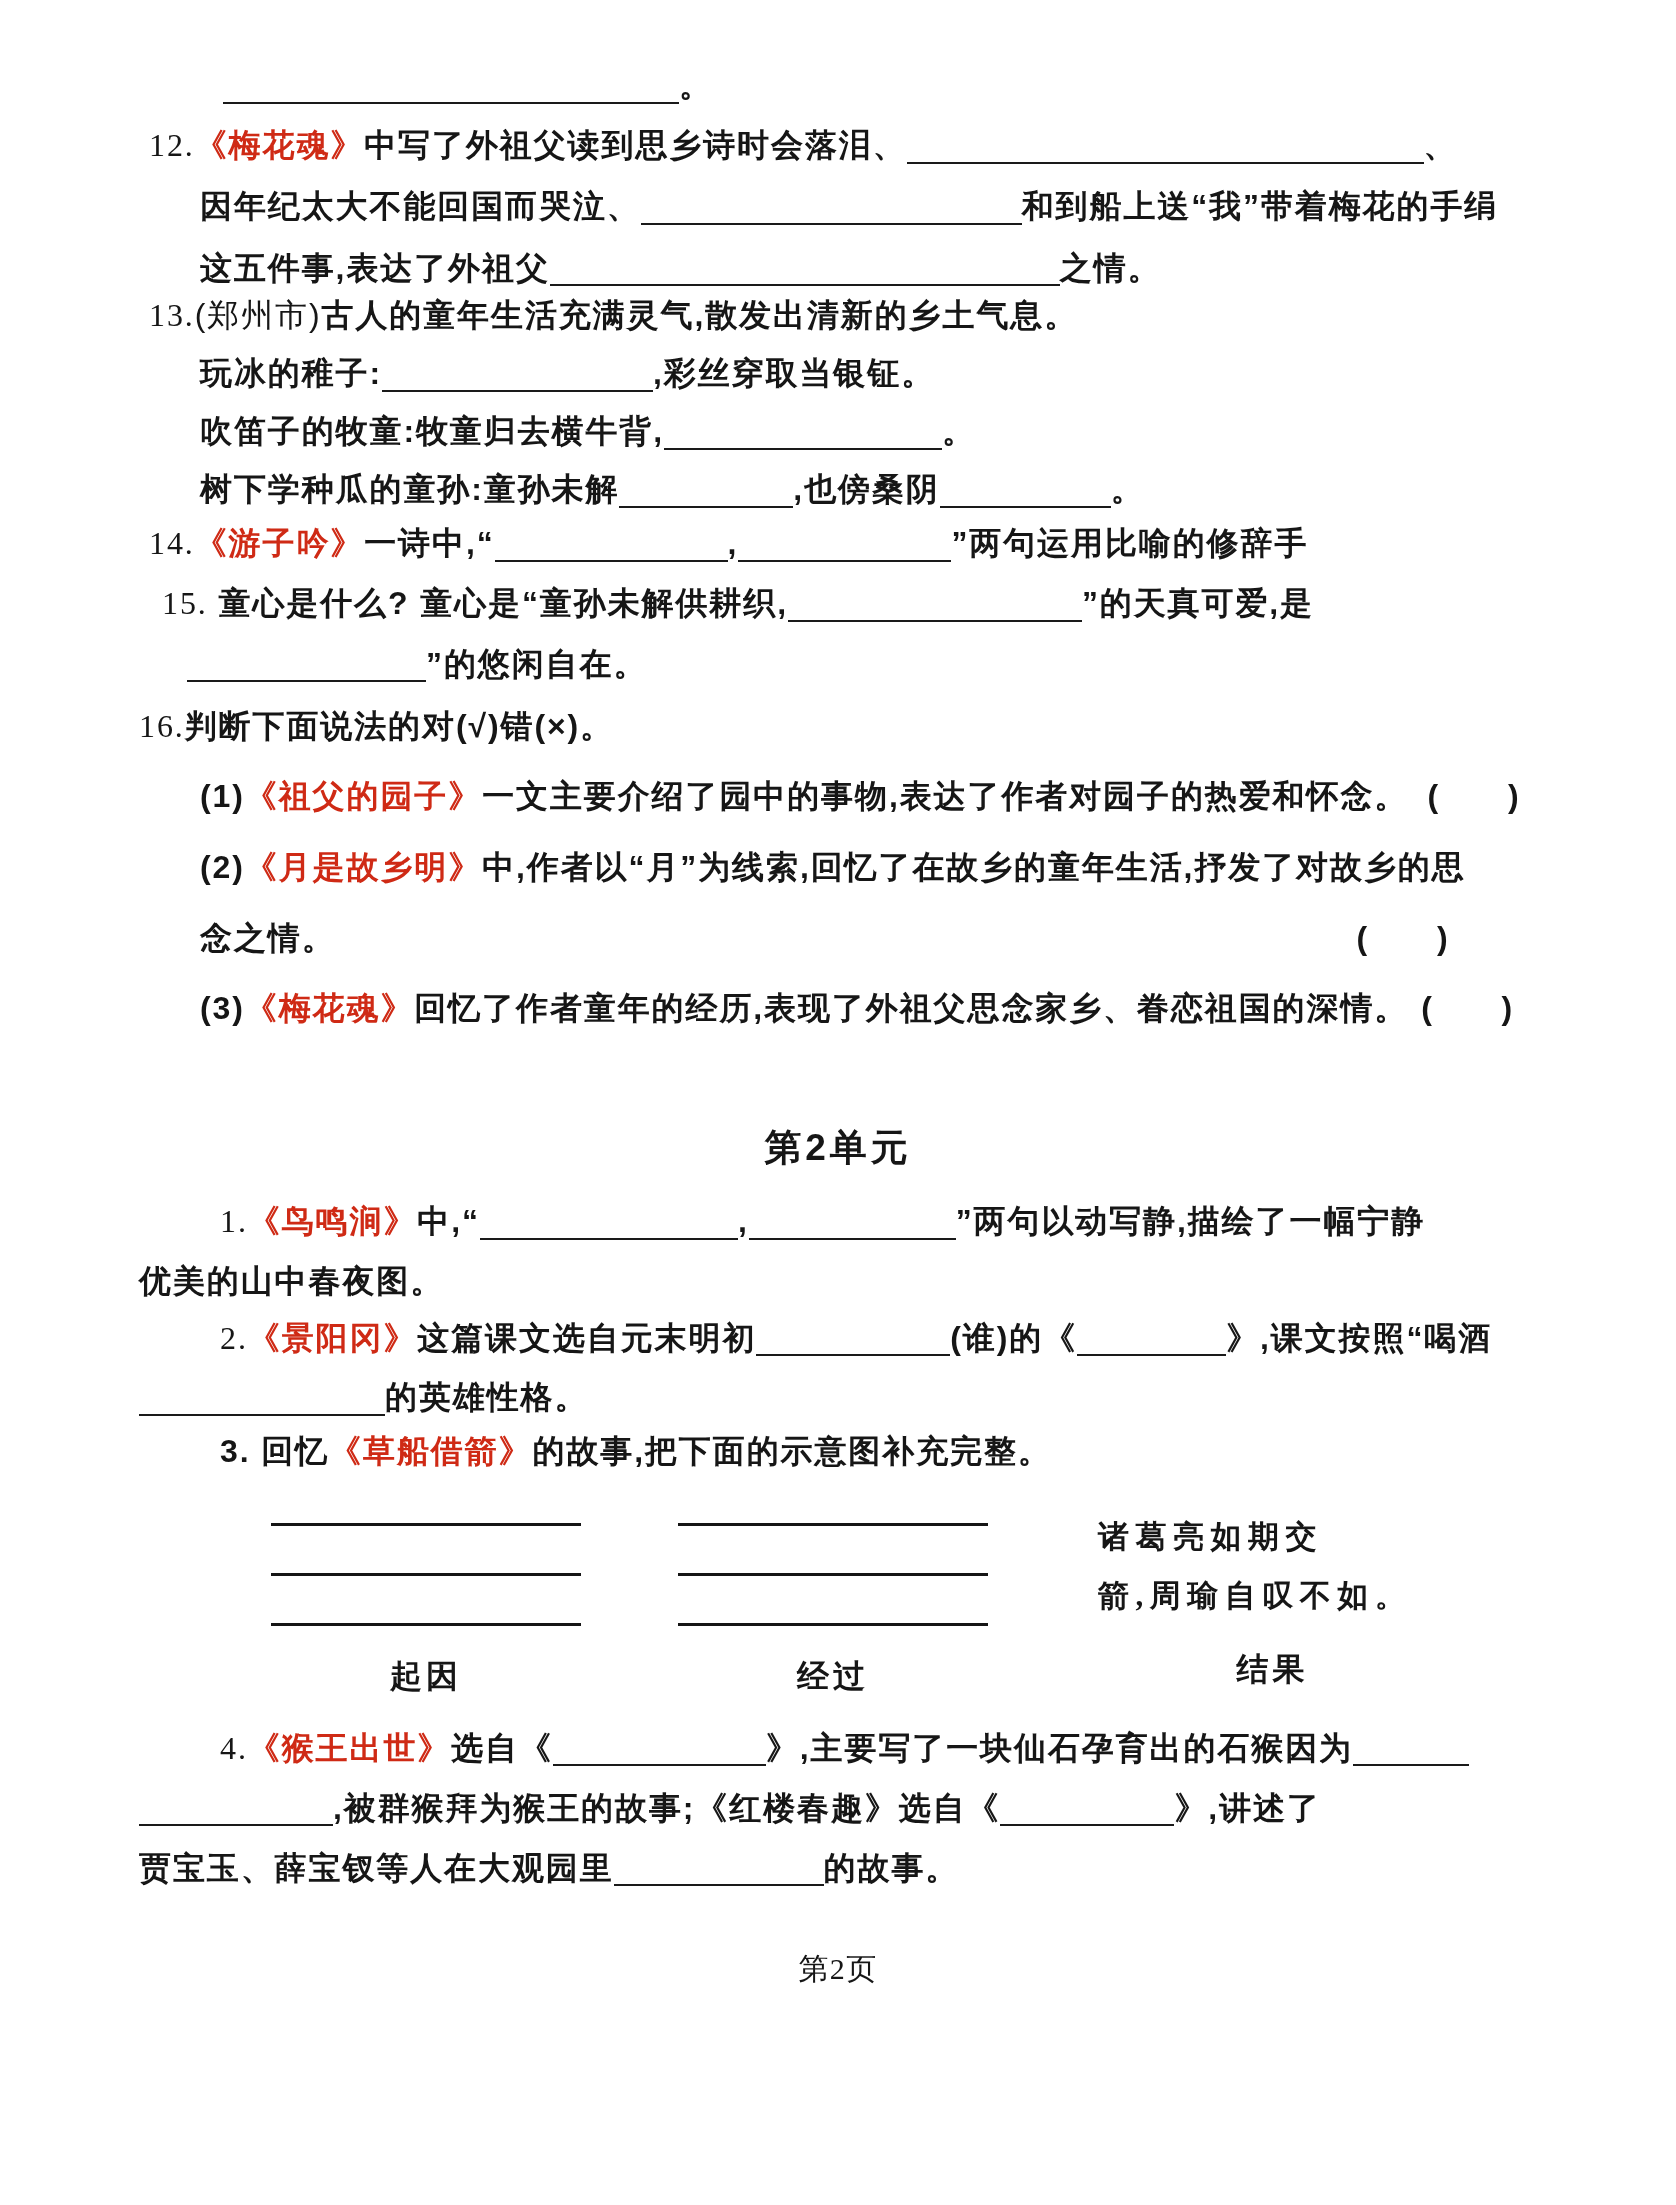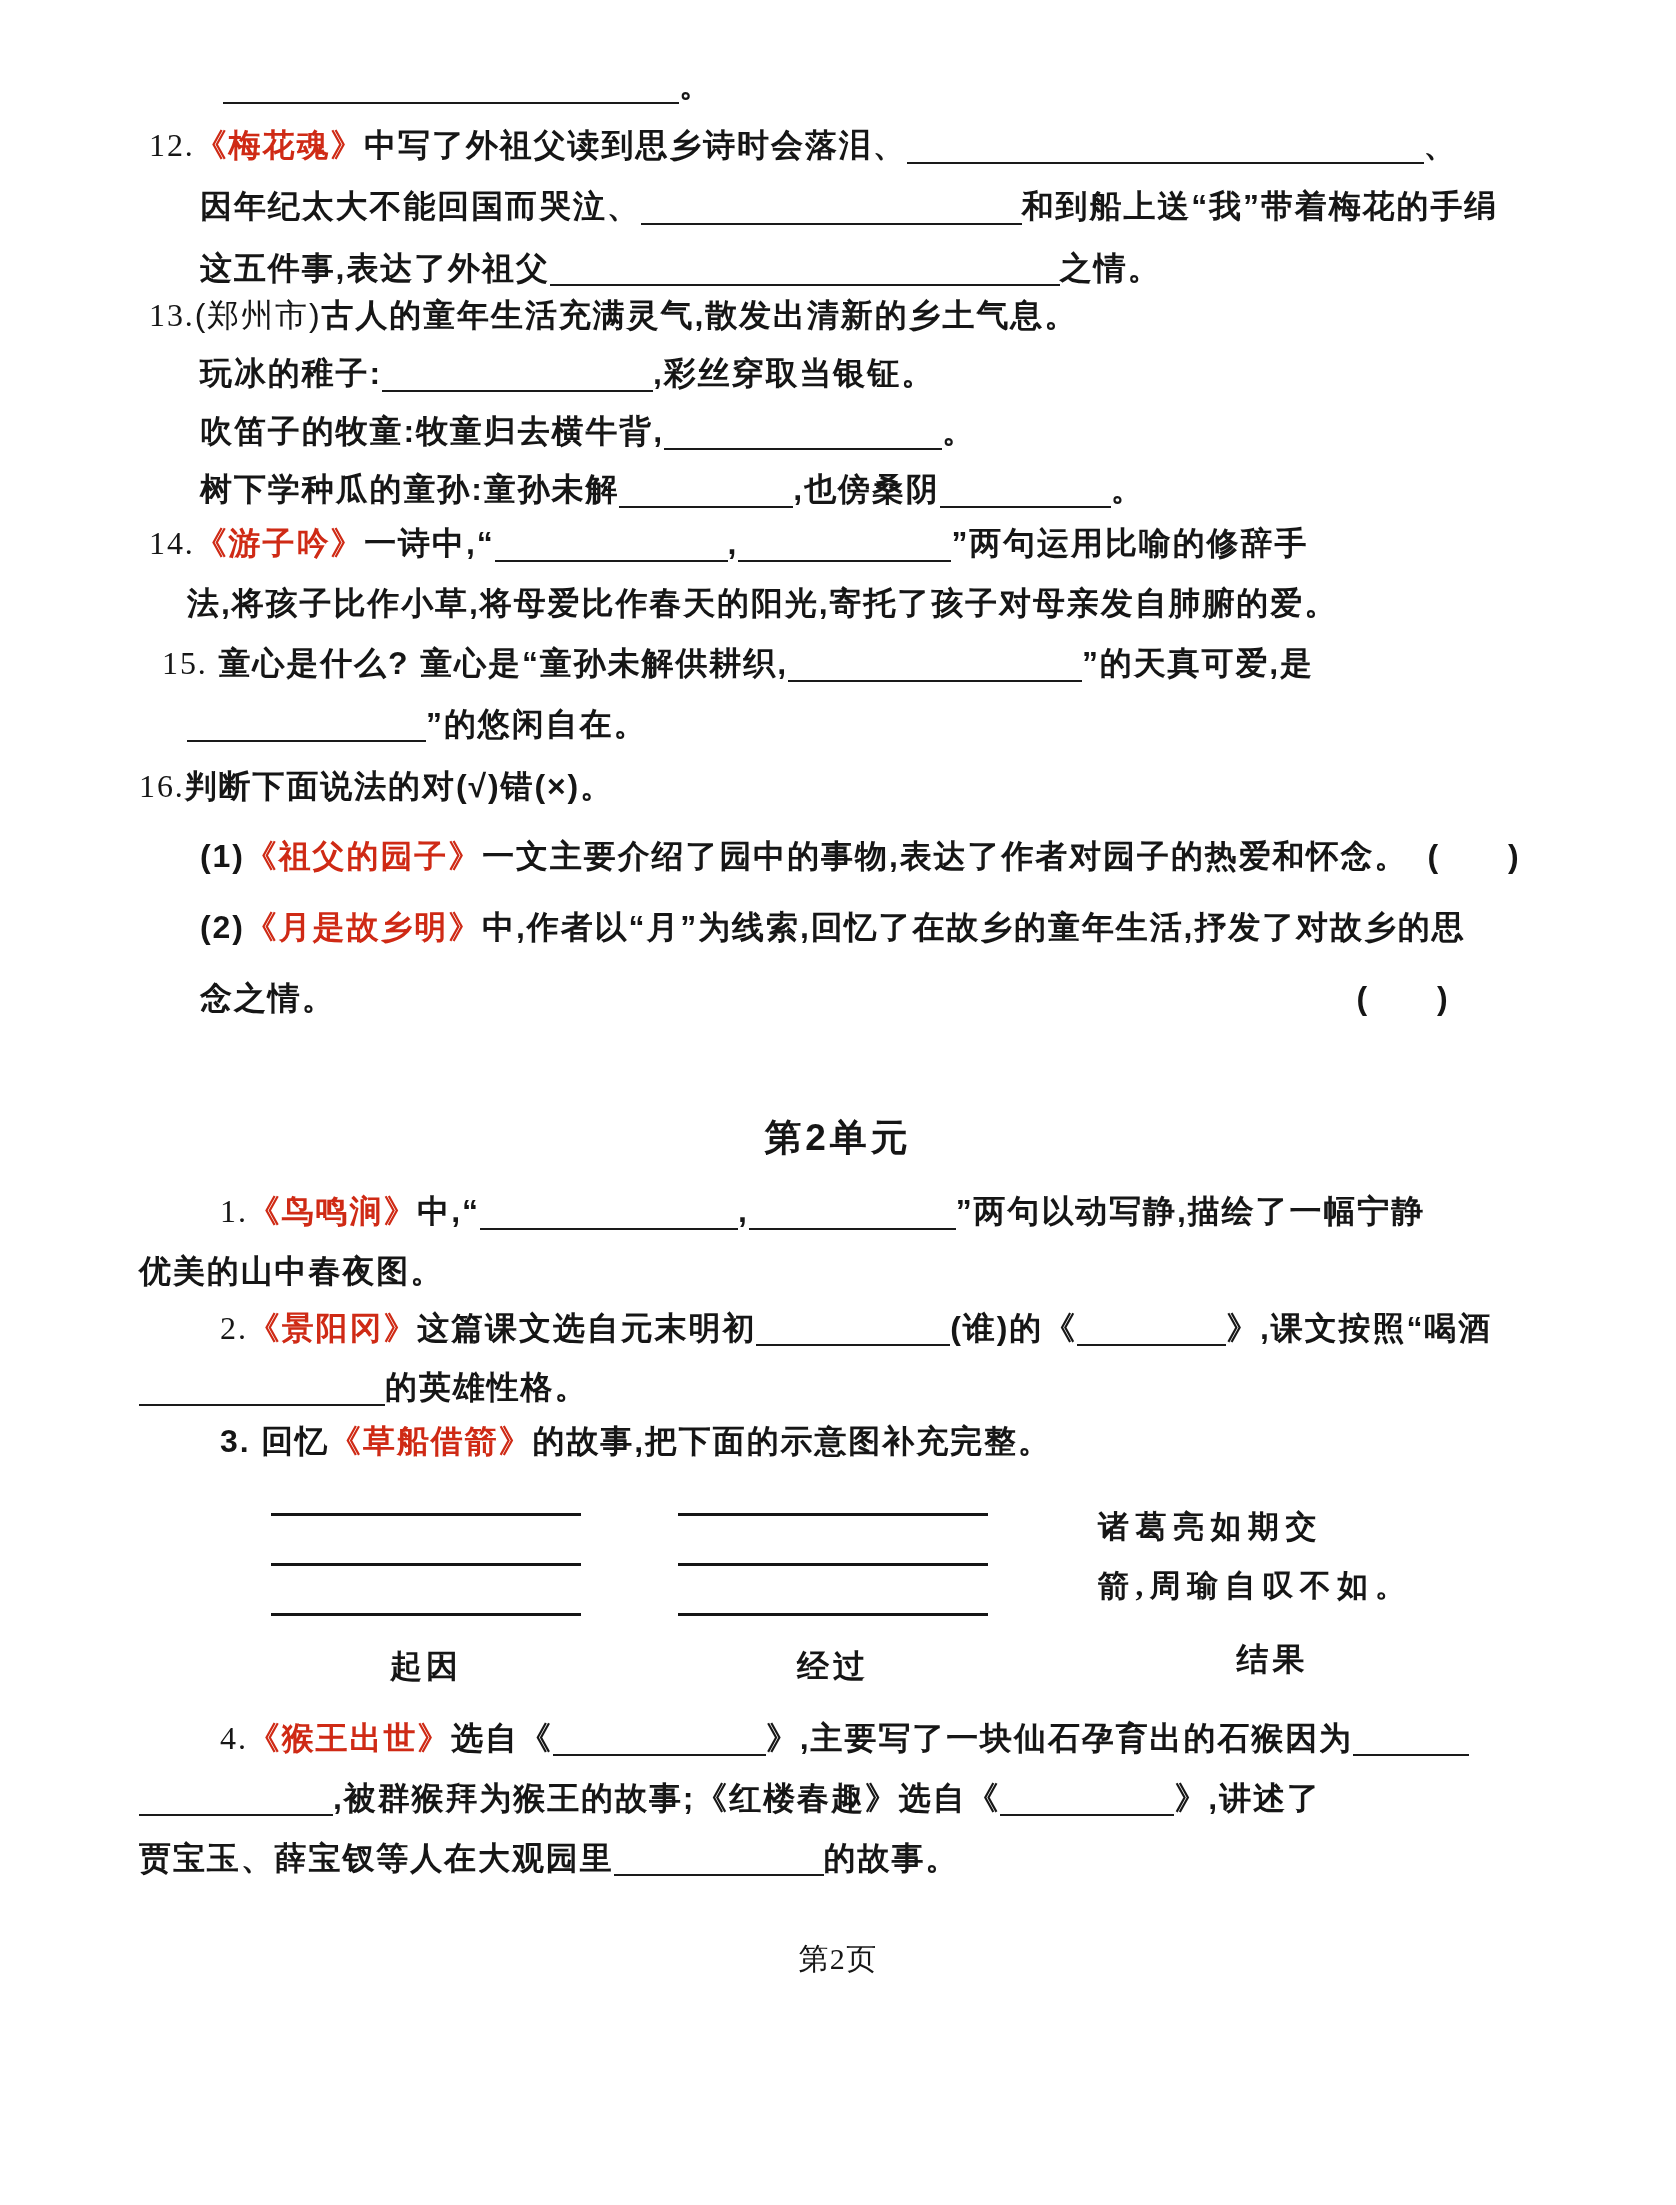--- a/index.html
+++ b/index.html
@@ -76,27 +76,27 @@
 
   <div class="line" style="margin:26px 0 0 223px"><span class="b" style="width: 456px;"></span><span class="seg body">。</span></div>
   <div class="line" style="margin:20px 0 0 149px"><span class="seg num">12.</span><span class="seg red">《梅花魂》</span><span class="seg body">中写了外祖父读到思乡诗时会落泪、</span><span class="b" style="width: 517px;"></span><span class="seg body">、</span></div>
   <div class="line" style="margin:21.3px 0 0 200px"><span class="seg body">因年纪太大不能回国而哭泣、</span><span class="b" style="width: 381px;"></span><span class="seg body">和到船上送“我”带着梅花的手绢</span></div>
   <div class="line" style="margin:21.3px 0 0 200px"><span class="seg body">这五件事,表达了外祖父</span><span class="b" style="width: 510px;"></span><span class="seg body">之情。</span></div>
   <div class="line" style="margin:7.8px 0 0 149px"><span class="seg num">13.</span><span class="seg light">(郑州市)</span><span class="seg body">古人的童年生活充满灵气,散发出清新的乡土气息。</span></div>
   <div class="line" style="margin:18px 0 0 200px"><span class="seg body">玩冰的稚子:</span><span class="b" style="width: 271px;"></span><span class="seg body">,彩丝穿取当银钲。</span></div>
   <div class="line" style="margin:18px 0 0 200px"><span class="seg body">吹笛子的牧童:牧童归去横牛背,</span><span class="b" style="width: 278px;"></span><span class="seg body">。</span></div>
   <div class="line" style="margin:18px 0 0 200px"><span class="seg body">树下学种瓜的童孙:童孙未解</span><span class="b" style="width: 174px;"></span><span class="seg body">,也傍桑阴</span><span class="b" style="width: 171px;"></span><span class="seg body">。</span></div>
   <div class="line" style="margin:13.6px 0 0 149px"><span class="seg num">14.</span><span class="seg red">《游子吟》</span><span class="seg body">一诗中,“</span><span class="b" style="width: 233px;"></span><span class="seg body">,</span><span class="b" style="width: 213px;"></span><span class="seg body">”两句运用比喻的修辞手</span></div>
-  <div class="line" style="margin:20px 0 0 187px"><span class="seg body">法,将孩子比作小草,将母爱比作春天的阳光,寄托了孩子对母亲发自肺腑的爱。</span></div>
   <div class="line" style="margin:20px 0 0 162px"><span class="seg num">15.</span><span class="seg body"> 童心是什么? 童心是“童孙未解供耕织,</span><span class="b" style="width: 294px;"></span><span class="seg body">”的天真可爱,是</span></div>
   <div class="line" style="margin:20.7px 0 0 187px"><span class="b" style="width: 239px;"></span><span class="seg body">”的悠闲自在。</span></div>
   <div class="line" style="margin:22.6px 0 0 139px"><span class="seg num">16.</span><span class="seg body">判断下面说法的对(√)错(×)。</span></div>
   <div class="line" style="margin:30px 0 0 200px"><span class="seg body">(1)</span><span class="seg red">《祖父的园子》</span><span class="seg body">一文主要介绍了园中的事物,表达了作者对园子的热爱和怀念。</span><span class="sp" style="width: 19.4px;"></span><span class="seg body">(　　)</span></div>
   <div class="line" style="margin:31px 0 0 200px"><span class="seg body">(2)</span><span class="seg red">《月是故乡明》</span><span class="seg body">中,作者以“月”为线索,回忆了在故乡的童年生活,抒发了对故乡的思</span></div>
   <div class="line" style="margin:31px 0 0 200px"><span class="seg body">念之情。</span><span class="sp" style="width: 1021px;"></span><span class="seg body">(　　)</span></div>
+  <div class="line" style="margin:30px 0 0 200px"><span class="seg body">(3)</span><span class="seg red">《梅花魂》</span><span class="seg body">回忆了作者童年的经历,表现了外祖父思念家乡、眷恋祖国的深情。</span><span class="sp" style="width: 13px;"></span><span class="seg body">(　　)</span></div>
 
   <div class="heading" style="margin-top:97px">第2单元</div>
 
   <div class="line" style="margin:31px 0 0 220px"><span class="seg num">1.</span><span class="seg red">《鸟鸣涧》</span><span class="seg body">中,“</span><span class="b" style="width: 258px;"></span><span class="seg body">,</span><span class="b" style="width: 207px;"></span><span class="seg body">”两句以动写静,描绘了一幅宁静</span></div>
   <div class="line" style="margin:19.4px 0 0 139px"><span class="seg body">优美的山中春夜图。</span></div>
   <div class="line" style="margin:17px 0 0 220px"><span class="seg num">2.</span><span class="seg red">《景阳冈》</span><span class="seg body">这篇课文选自元末明初</span><span class="b" style="width: 194px;"></span><span class="seg body">(谁)的《</span><span class="b" style="width: 149px;"></span><span class="seg body">》,课文按照“喝酒</span></div>
   <div class="line" style="margin:19.4px 0 0 139px"><span class="b" style="width: 246px;"></span><span class="seg body">的英雄性格。</span></div>
   <div class="line" style="margin:13.6px 0 0 220px"><span class="seg body">3. 回忆</span><span class="seg red">《草船借箭》</span><span class="seg body">的故事,把下面的示意图补充完整。</span></div>
 
   <div class="diagram" style="margin:36px 0 0 271px">

